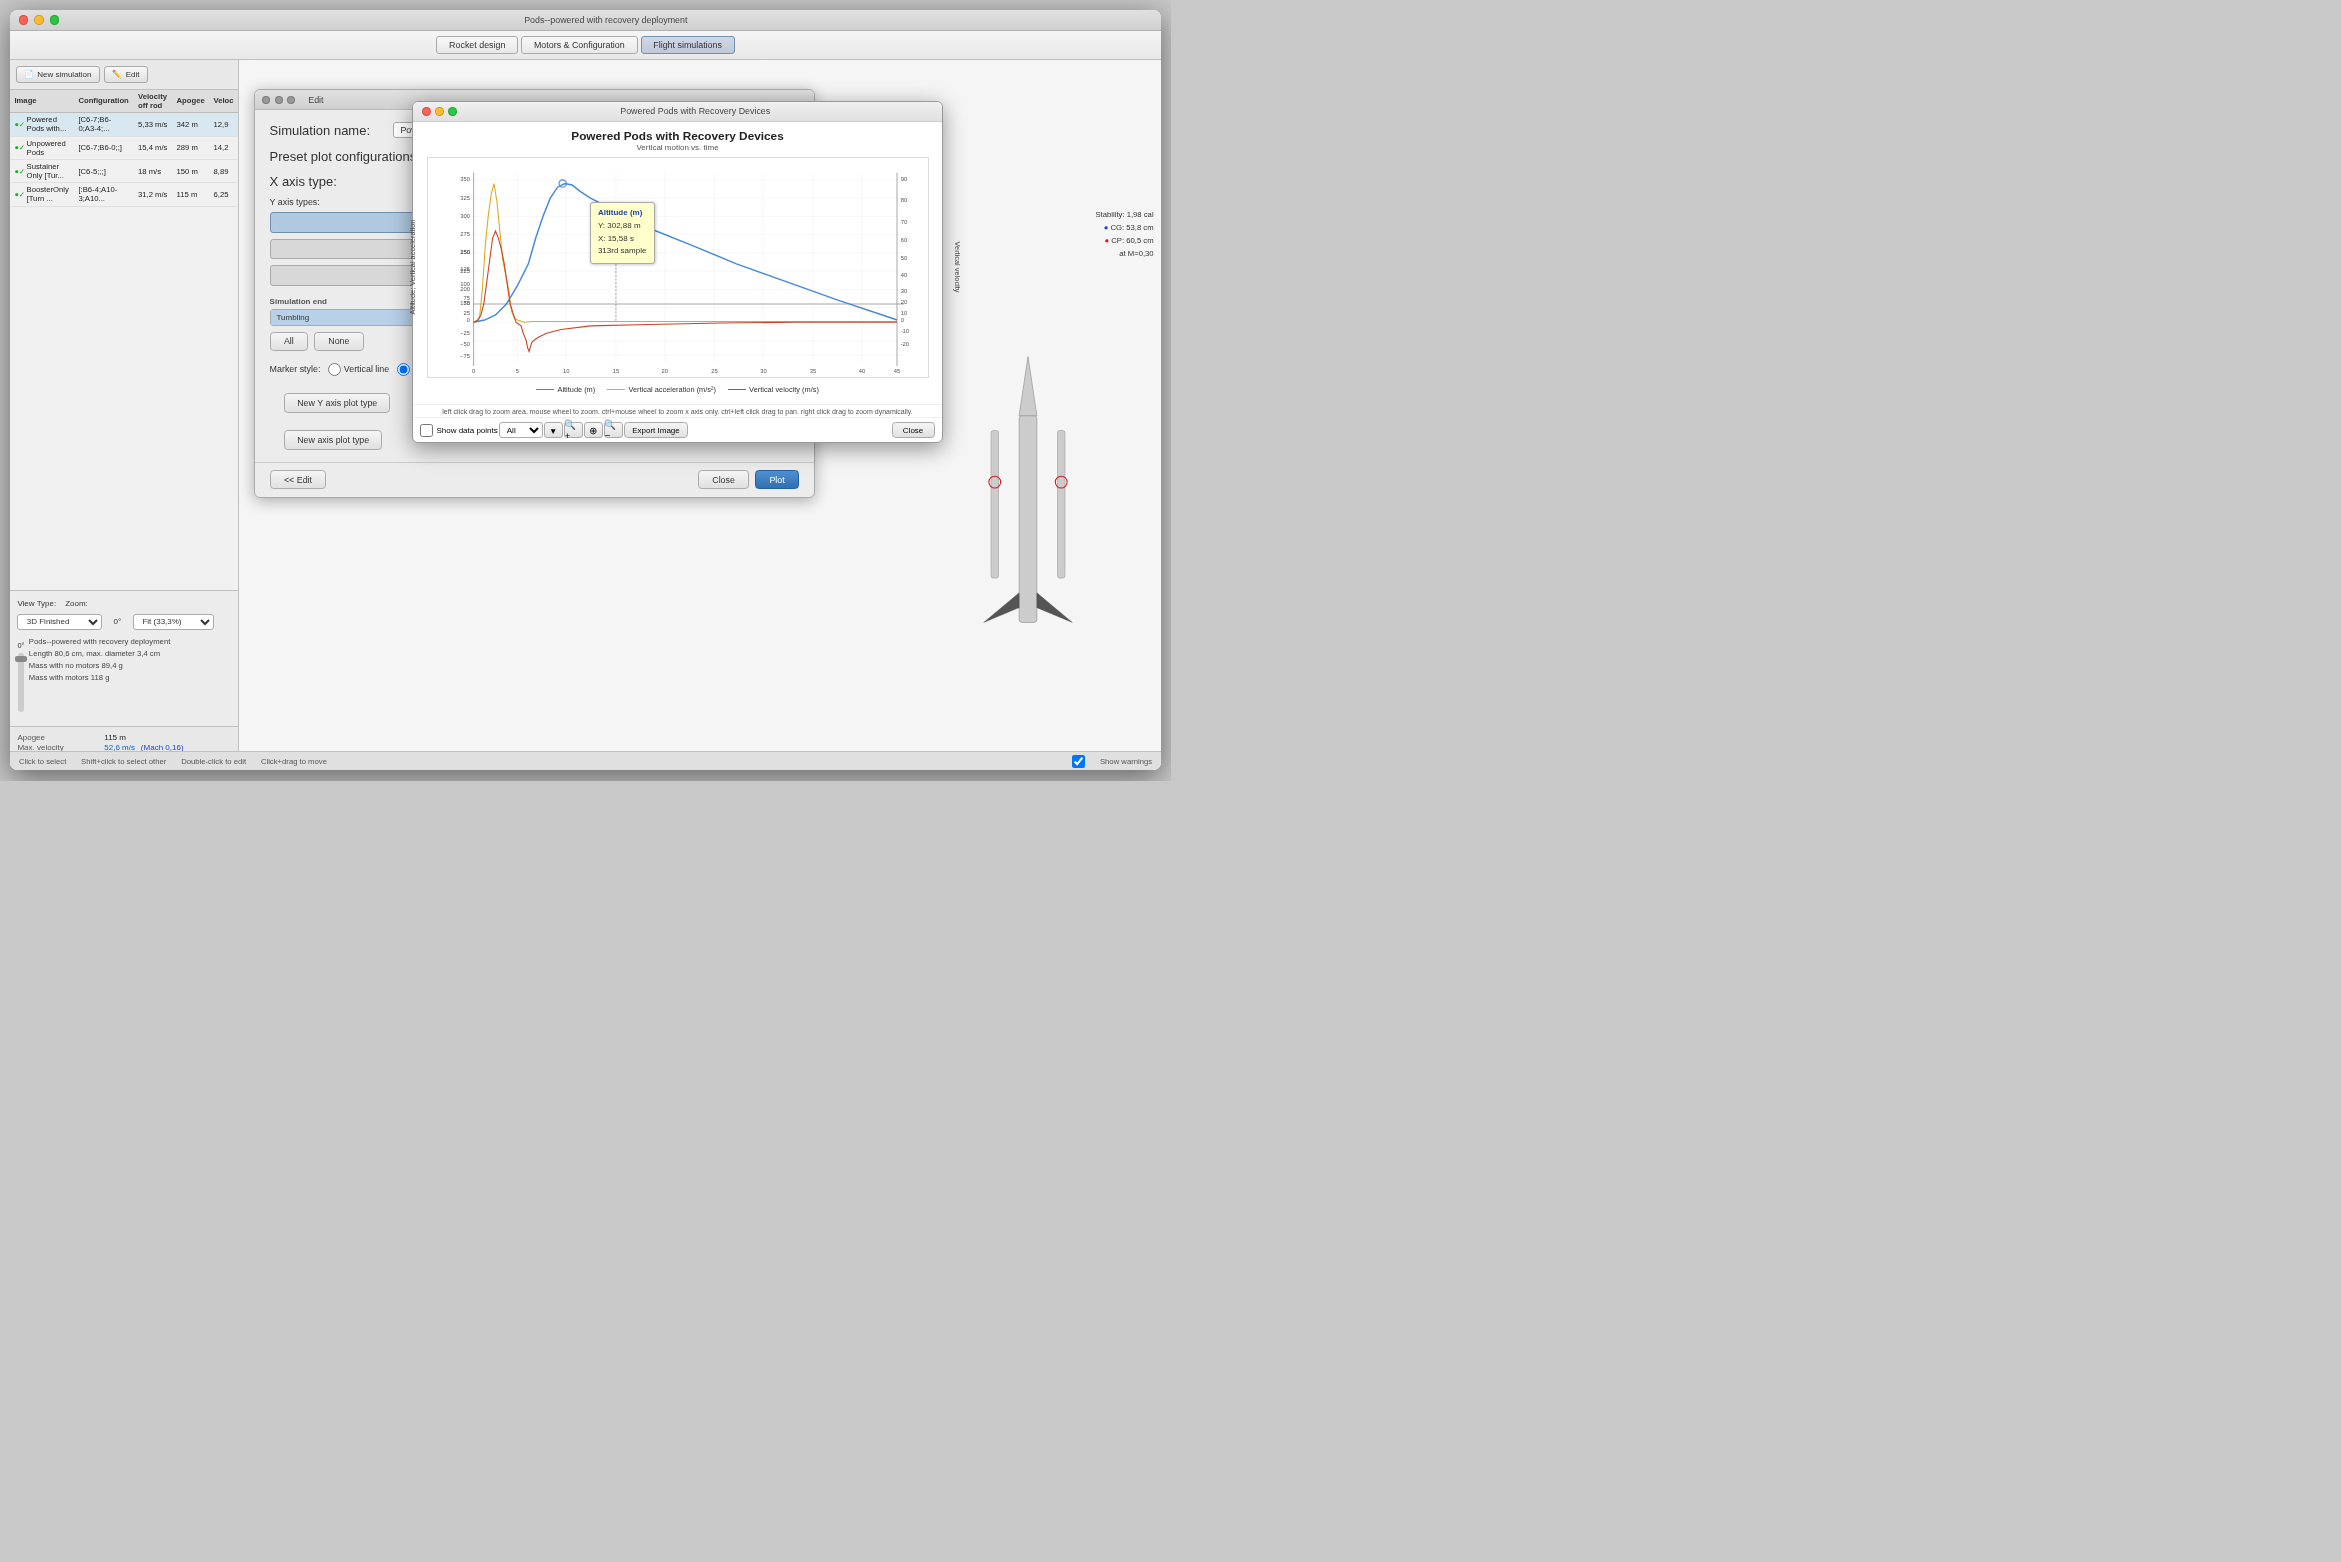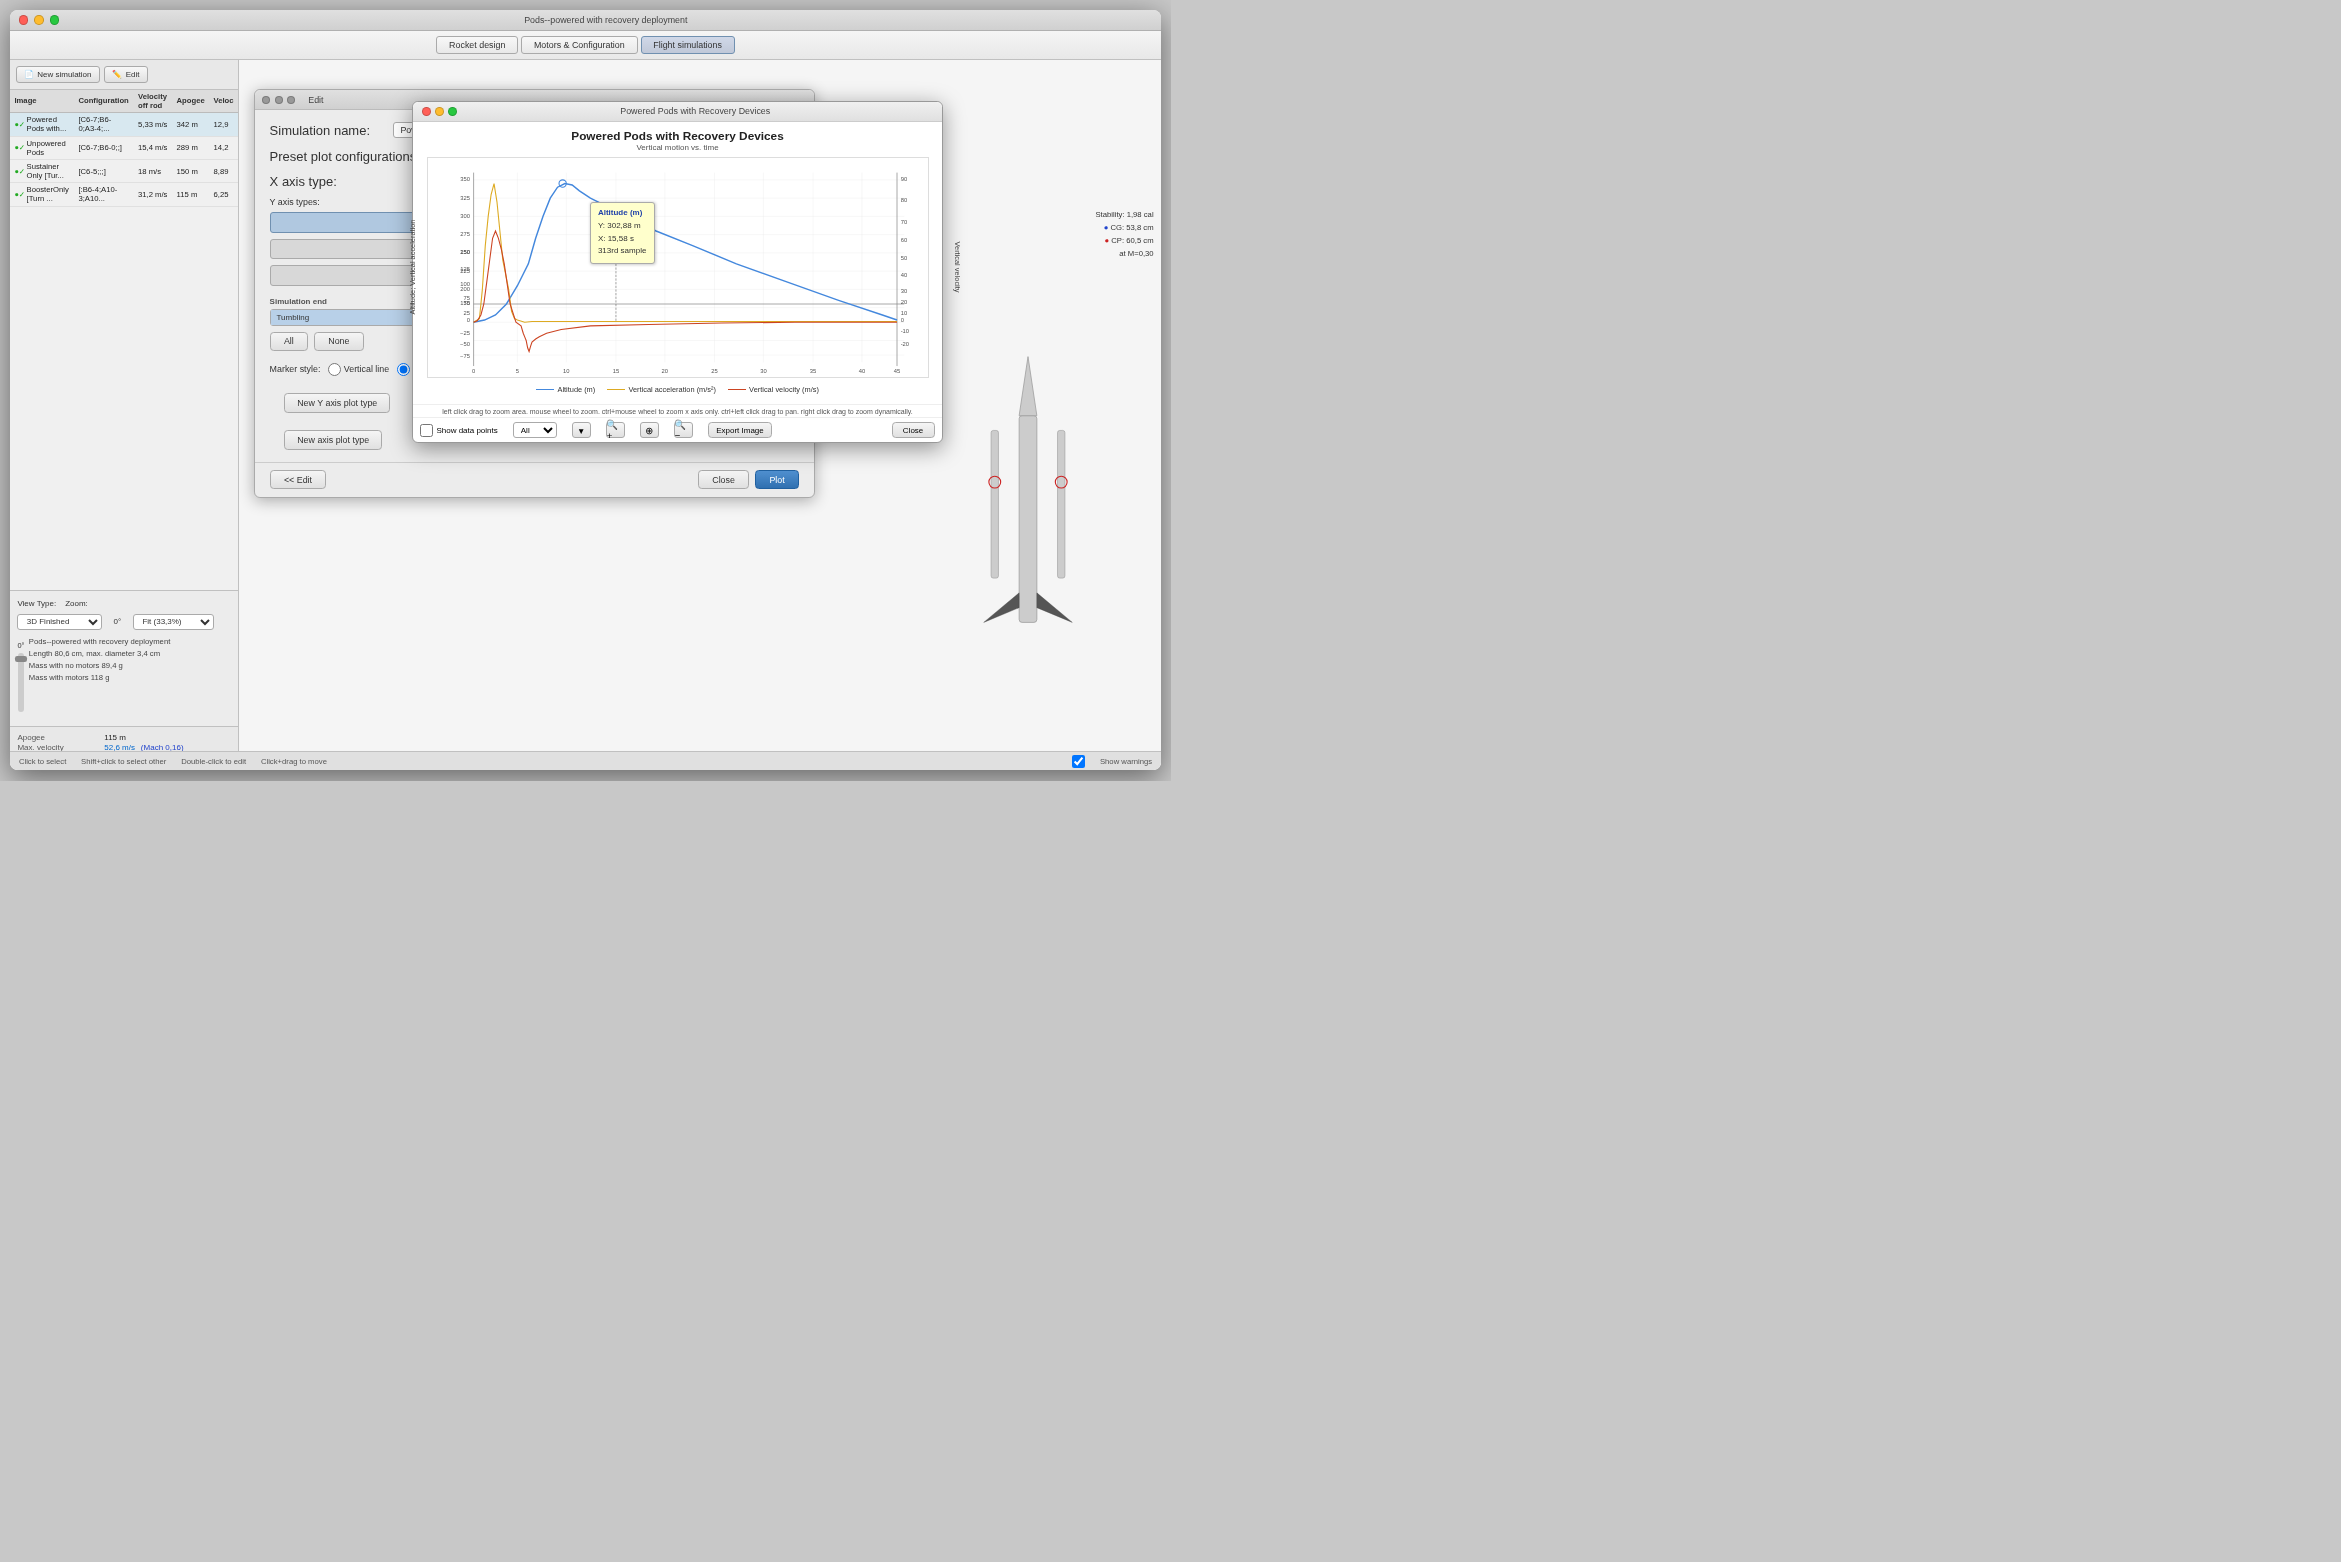--- a/index.html
+++ b/index.html
@@ -409,21 +409,21 @@
       color: #555;
       text-align: center;
       padding: 2.2px 5.9px;
       border-top: 0.7px solid #eee;
       border-bottom: 0.7px solid #eee;
     }
     .chart-controls {
       display: flex;
       align-items: center;
       padding: 4.4px 7.4px;
-      gap: 15px;
+      gap: 1px;
     }
     .show-data-check {
       display: flex;
       align-items: center;
       gap: 3px;
       font-size: 8px;
     }
     .zoom-select {
       border: 0.7px solid #aaa;
       border-radius: 3px;

